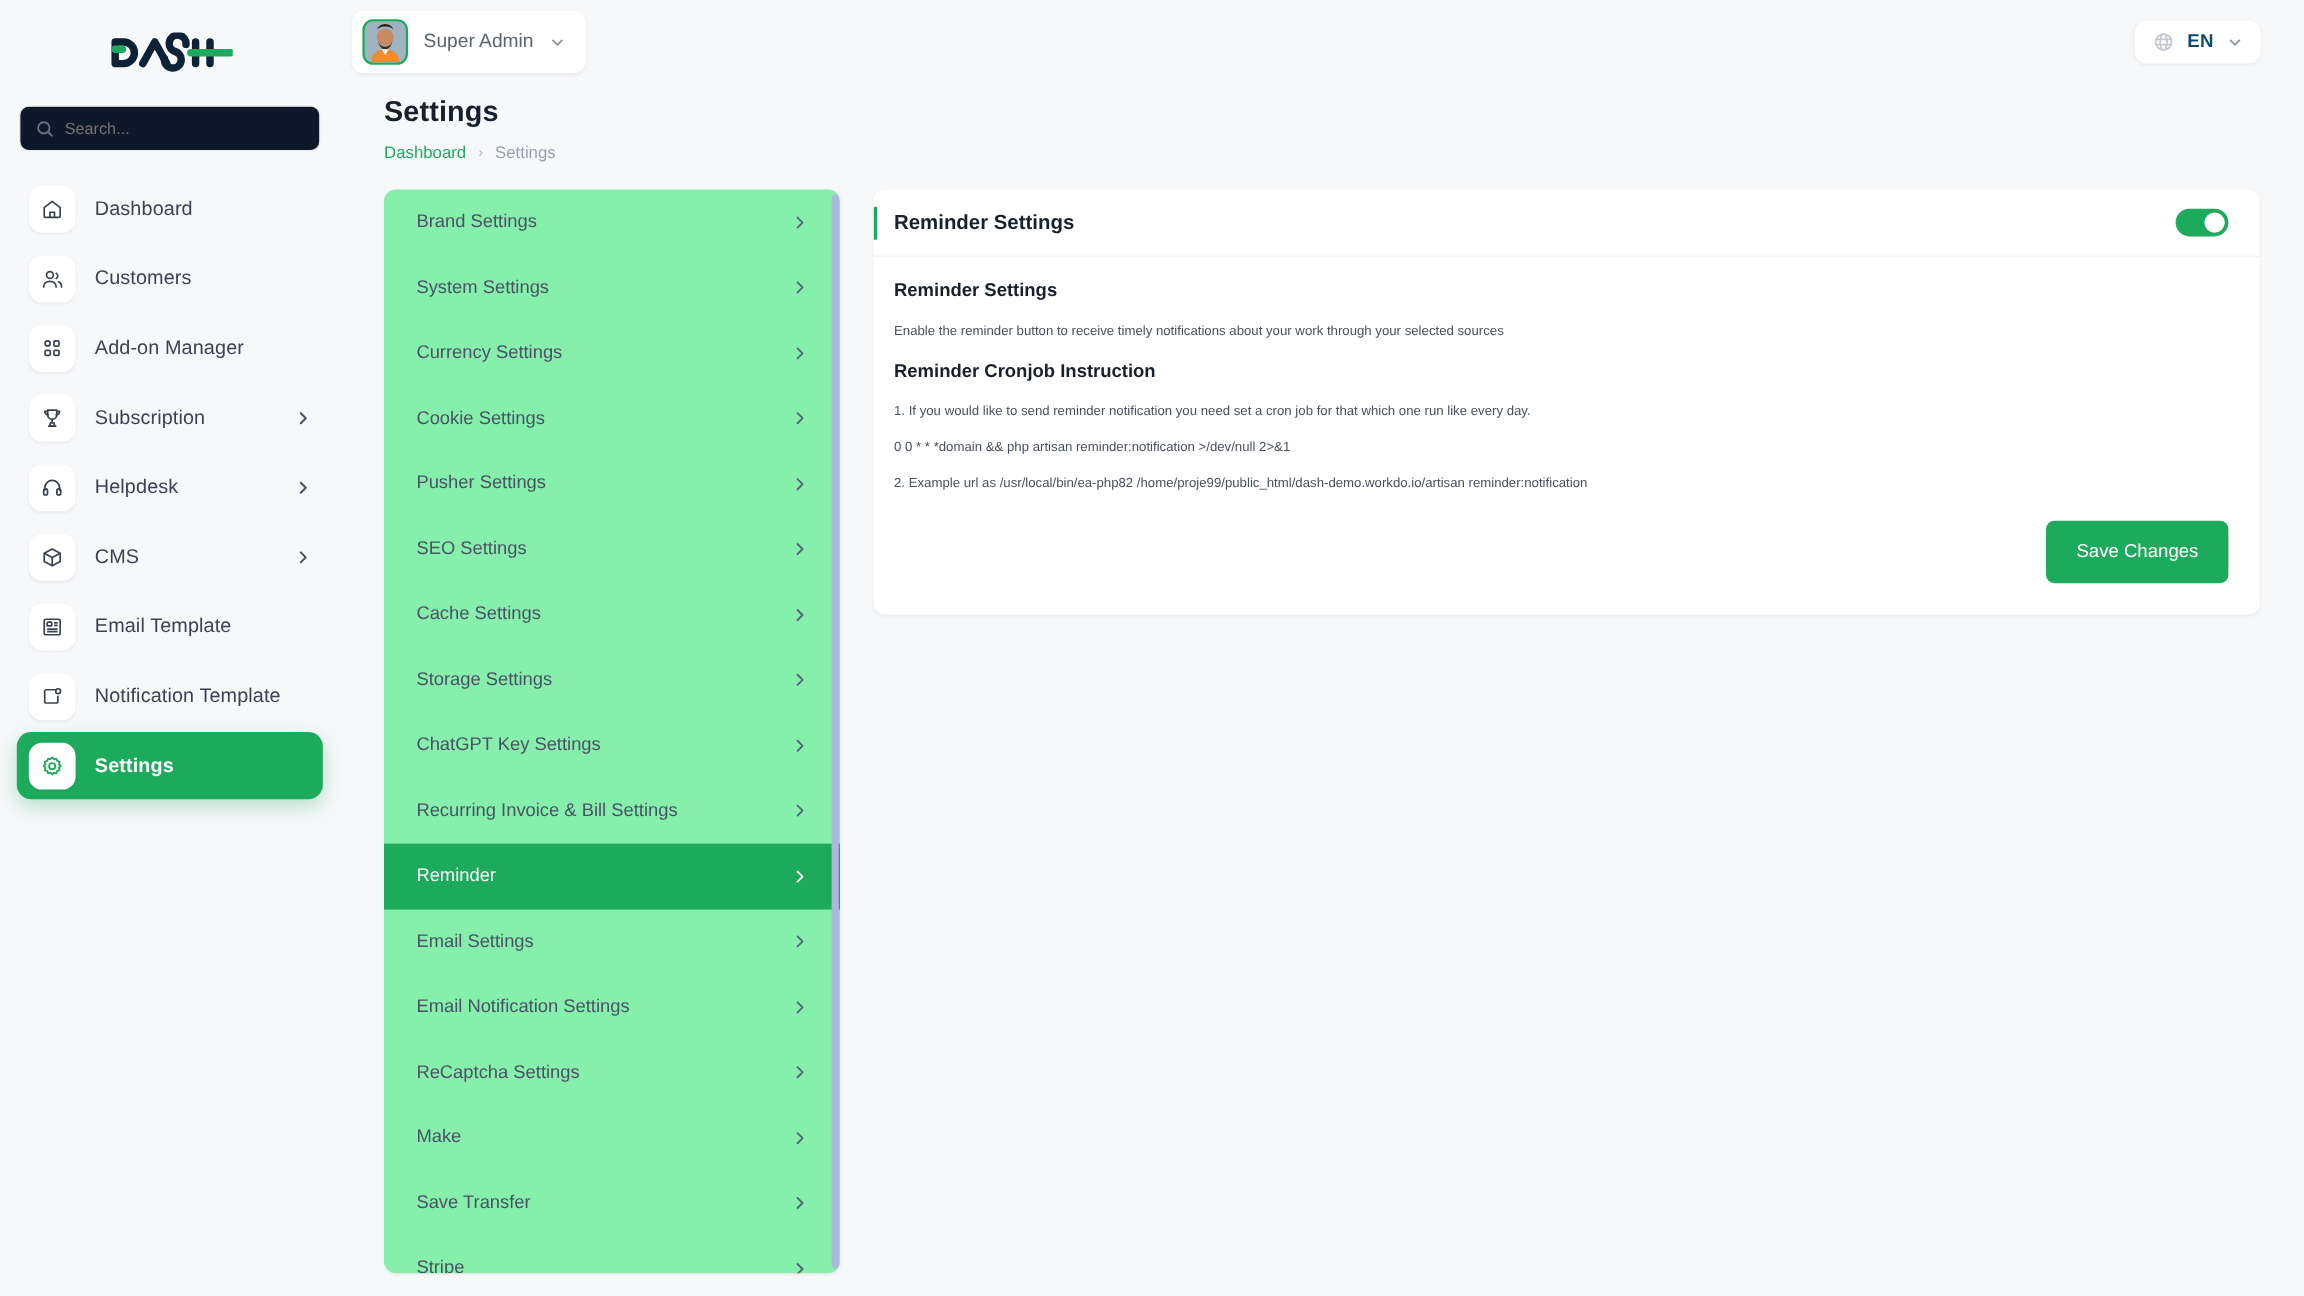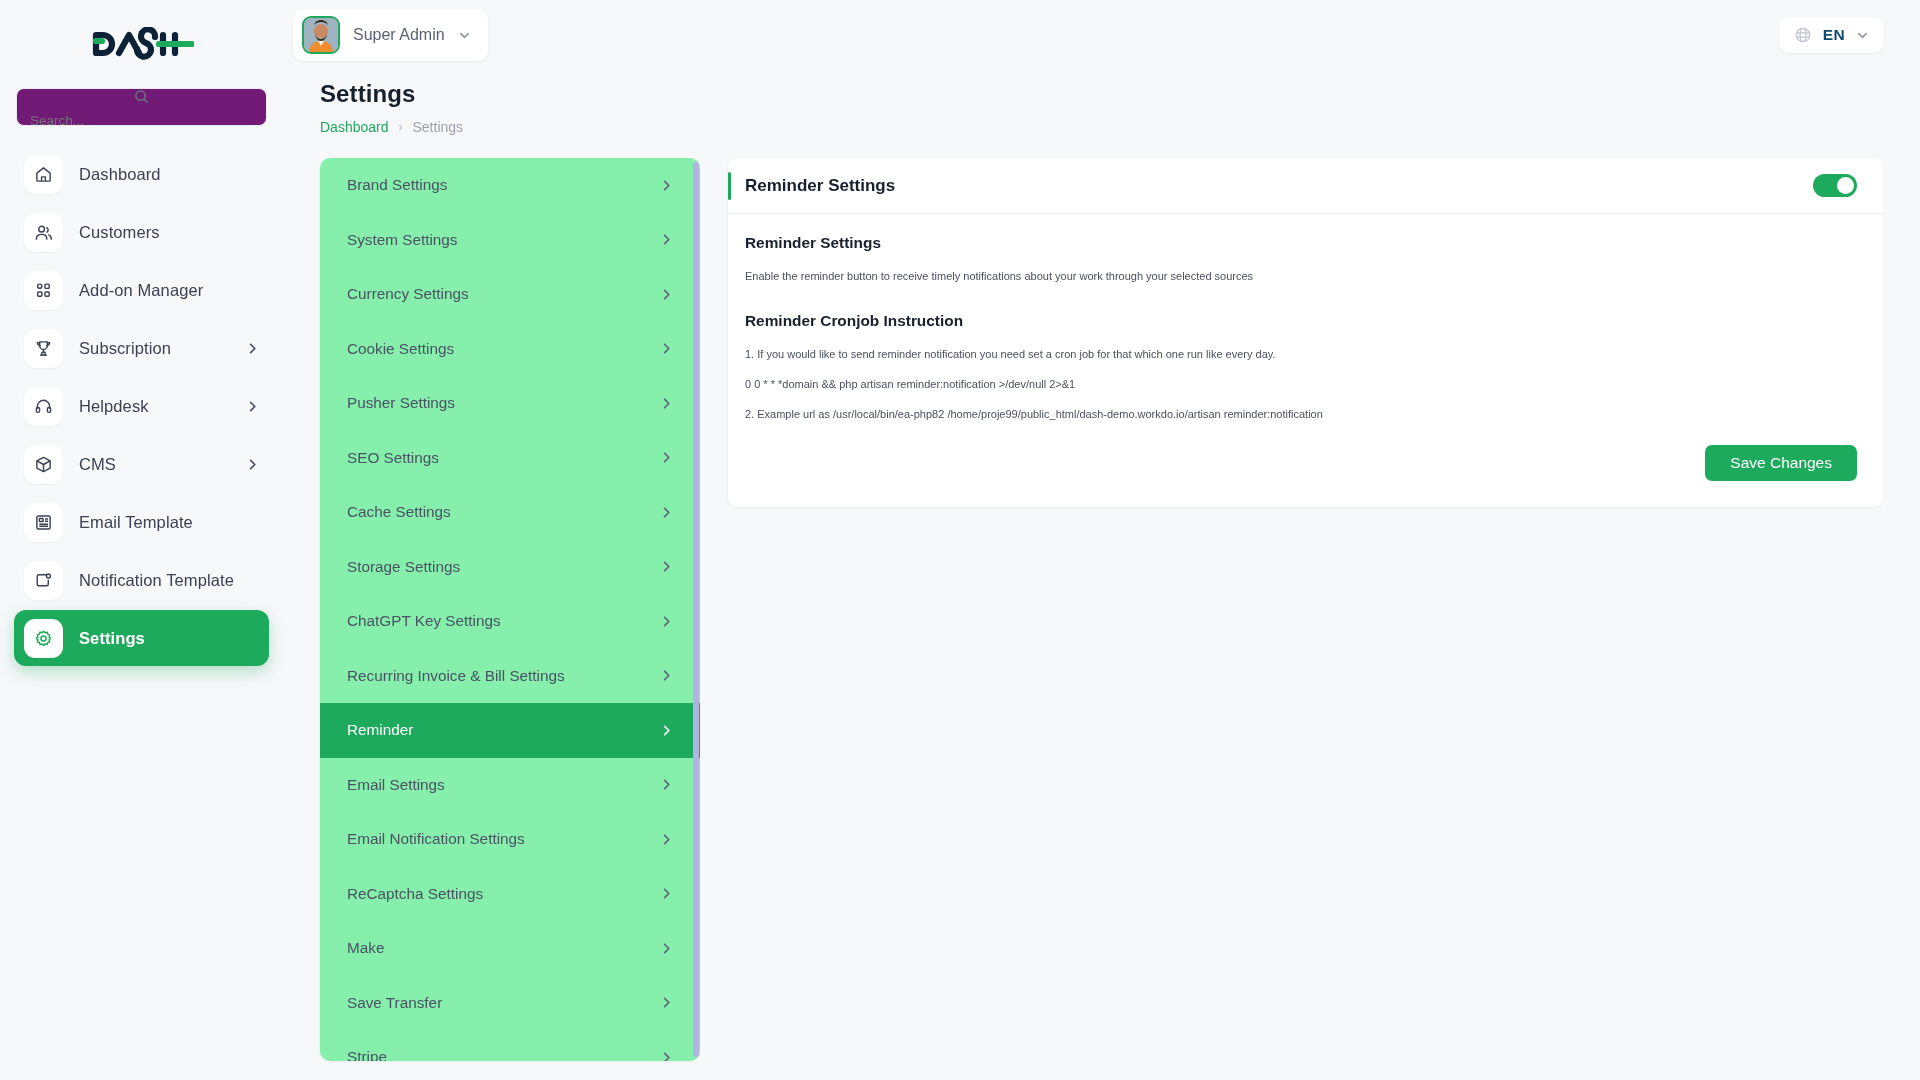--- a/index.html
+++ b/index.html
@@ -19,22 +19,22 @@
     flex-shrink: 0;
     position: relative;
     z-index: 5;
   }
   .logo-wrap {
     height: 88px; display: flex; align-items: center; justify-content: center;
   }
   .logo { display: flex; align-items: center; }
   .search-box {
     margin: 0 16px; height: 38px;
-    background: #701a75; border: 1px solid #e8eaee; border-radius: 8px;
-    display: flex; align-items: center; gap: 9px; padding: 0 13px; flex-direction: column;
+    background: #0f172a; border: 1px solid #e8eaee; border-radius: 8px;
+    display: flex; align-items: center; gap: 9px; padding: 0 13px;
   }
   .search-box .sicon { display: flex; align-items: center; }
   .search-box input {
     border: none; outline: none; background: transparent;
     font-family: "Liberation Sans", sans-serif; font-size: 13.5px;
     color: #8d94a3; width: 100%;
   }
   .nav { margin-top: 20px; display: flex; flex-direction: column; gap: 2px; }
   .nav-item {
     display: flex; align-items: center;
@@ -137,27 +137,27 @@
     margin-left: auto; width: 44px; height: 23px; border-radius: 20px;
     background: #1eaa5c; position: relative; cursor: pointer; flex-shrink: 0;
   }
   .toggle .knob {
     position: absolute; right: 3px; top: 3px;
     width: 17px; height: 17px; border-radius: 50%; background: #ffffff;
   }
   .card-body { padding: 20px 26px 6px 17px; }
   .b-head { font-size: 15.4px; font-weight: bold; color: #16202e; }
   .b-text { font-size: 11px; color: #49505f; margin-top: 18px; }
-  .b-head.spaced { margin-top: 30px; }
+  .b-head.spaced { margin-top: 19px; }
   .card-foot {
     padding: 19px 26px 26px 26px; display: flex; justify-content: flex-end;
   }
   .btn-save {
     background: #1eaa5c; color: #ffffff; border: none;
-    border-radius: 7px; padding: 0 25px; height: 36px;
+    border-radius: 7px; padding: 0 25px; height: 52px;
     font-size: 15.5px; font-family: "Liberation Sans", sans-serif;
     cursor: pointer; font-weight: normal;
   }
 </style>
 </head>
 <body>
 
 <div class="app">
 
   <aside class="sidebar">

